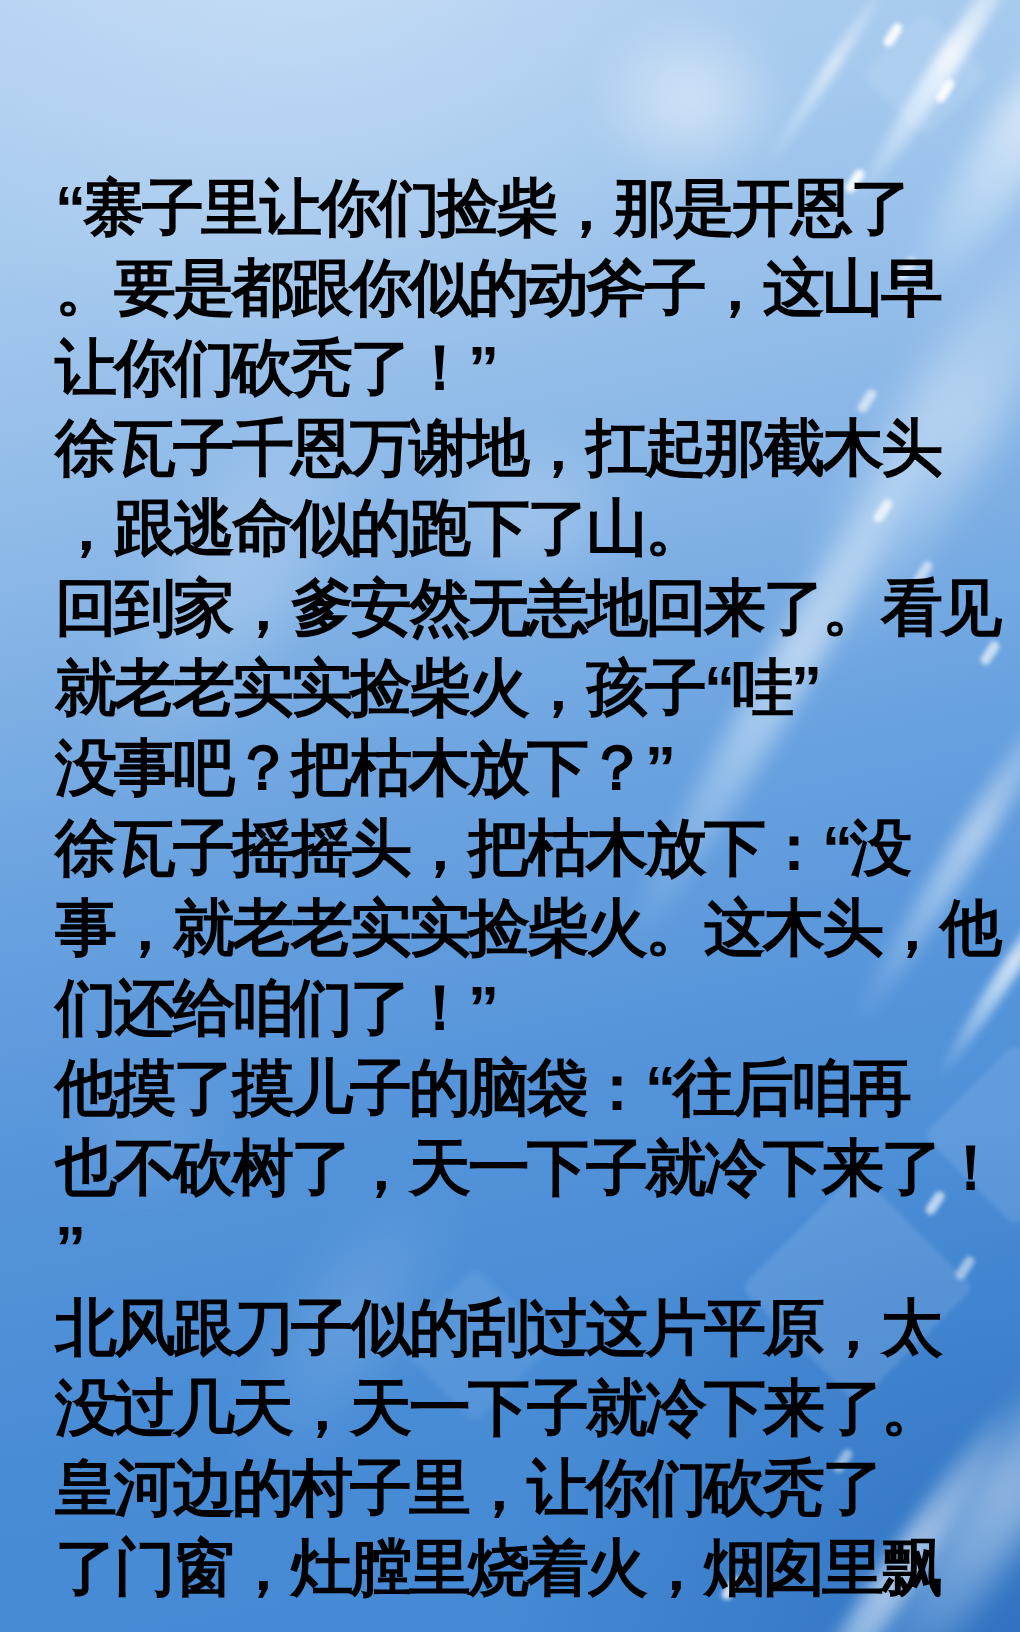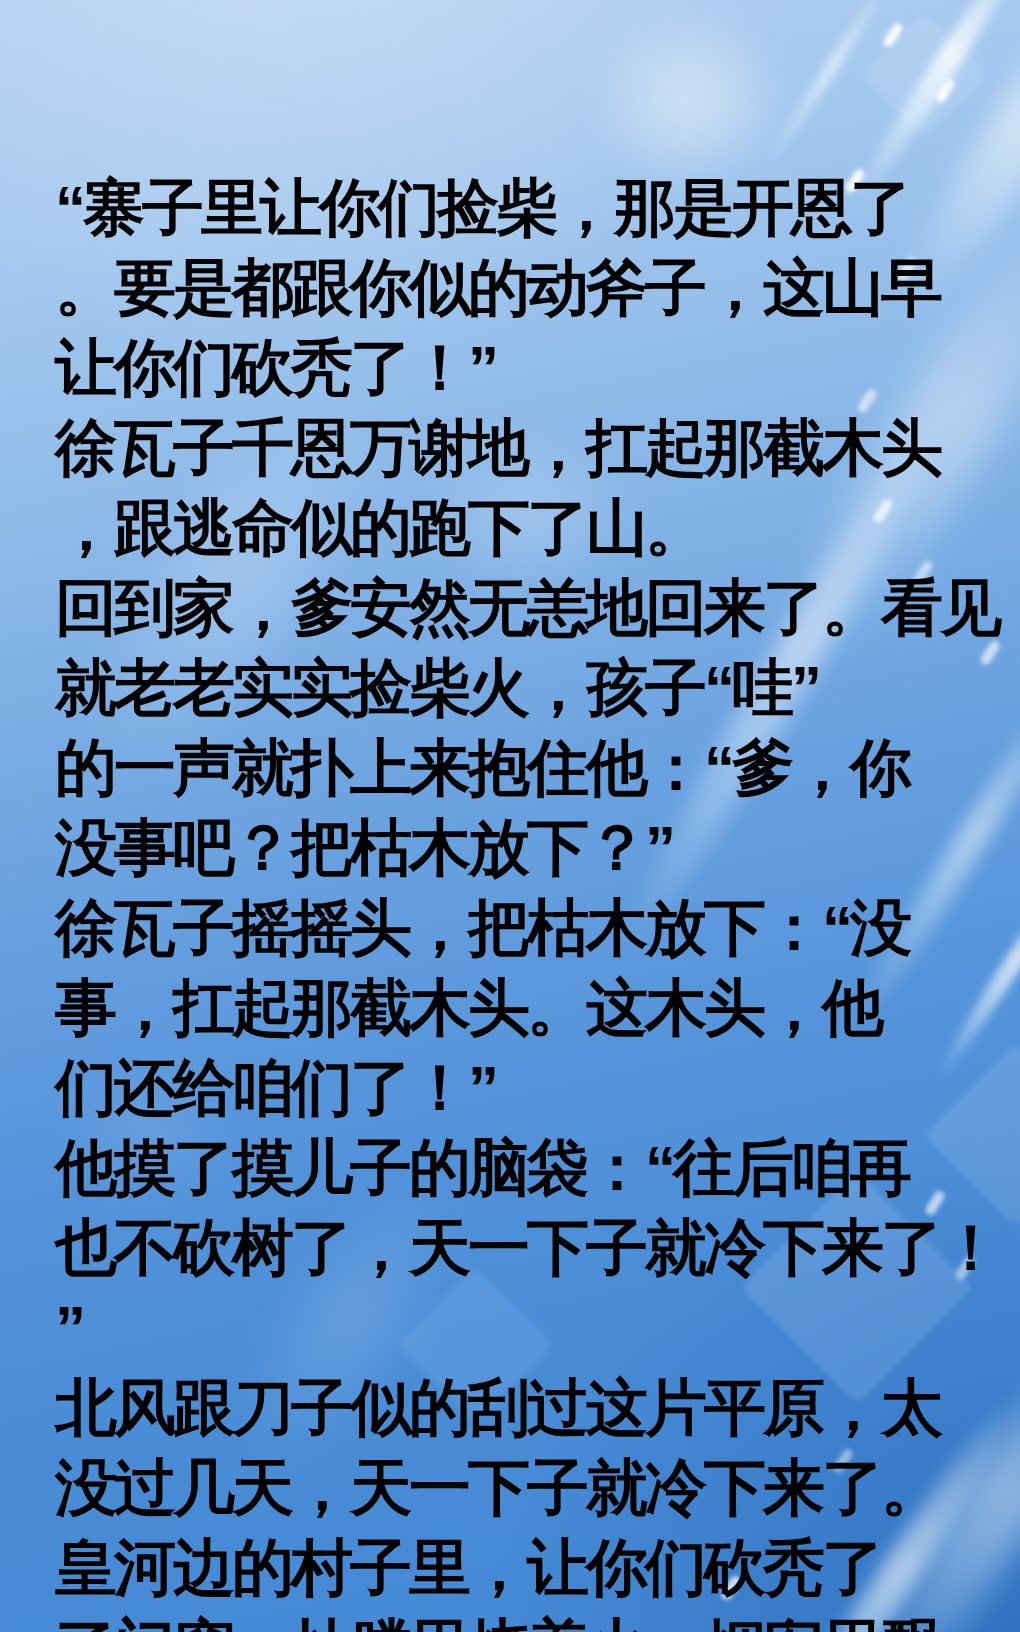--- a/index.html
+++ b/index.html
@@ -119,26 +119,25 @@
         <div class="text-line">。要是都跟你似的动斧子，这山早</div>
         <div class="text-line">让你们砍秃了！”</div>
       </div>
       <div class="paragraph">
         <div class="text-line">徐瓦子千恩万谢地，扛起那截木头</div>
         <div class="text-line">，跟逃命似的跑下了山。</div>
       </div>
       <div class="paragraph">
         <div class="text-line">回到家，爹安然无恙地回来了。看见</div>
         <div class="text-line">就老老实实捡柴火，孩子“哇”</div>
-        <div class="text-line">的一声就扑上来抱住他：“爹，你</div>
         <div class="text-line">没事吧？把枯木放下？”</div>
       </div>
       <div class="paragraph">
         <div class="text-line">徐瓦子摇摇头，把枯木放下：“没</div>
-        <div class="text-line">事，扛起那截木头。这木头，他</div>
+        <div class="text-line">事，就老老实实捡柴火。这木头，他</div>
         <div class="text-line">们还给咱们了！”</div>
       </div>
       <div class="paragraph">
         <div class="text-line">他摸了摸儿子的脑袋：“往后咱再</div>
         <div class="text-line">也不砍树了，天一下子就冷下来了！</div>
         <div class="text-line">”</div>
       </div>
       <div class="paragraph">
         <div class="text-line">北风跟刀子似的刮过这片平原，太</div>
         <div class="text-line">没过几天，天一下子就冷下来了。</div>

